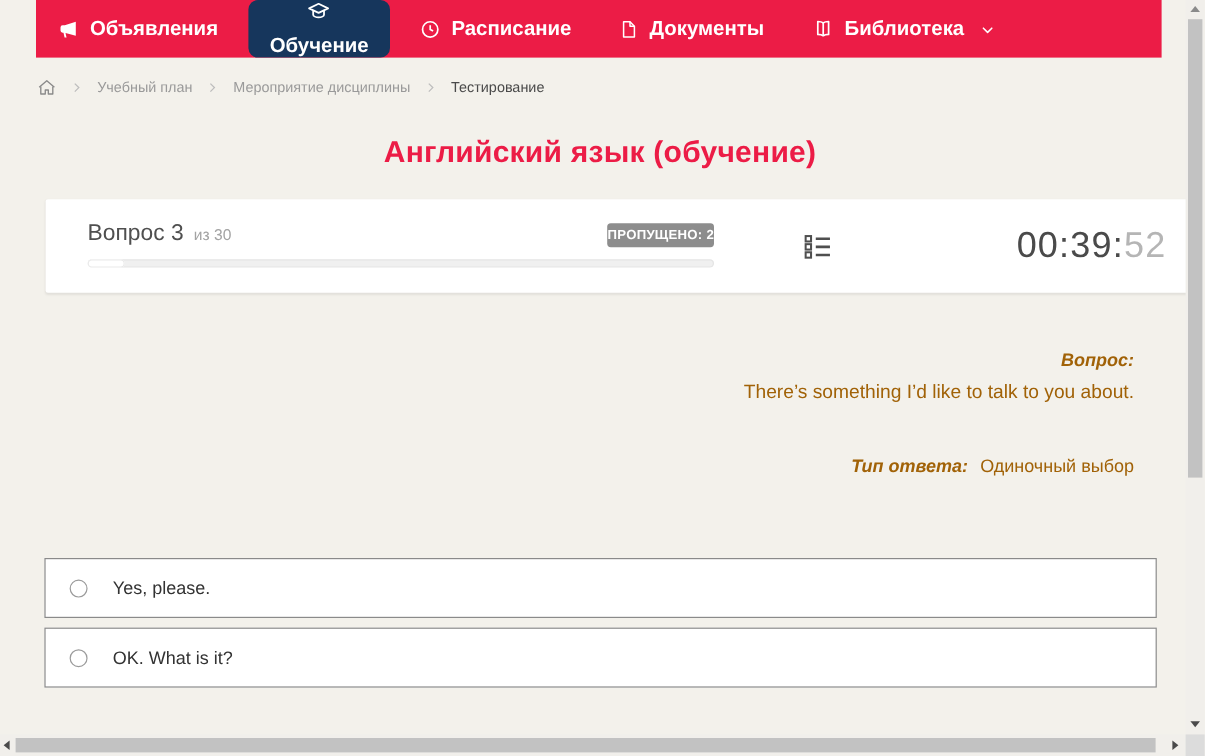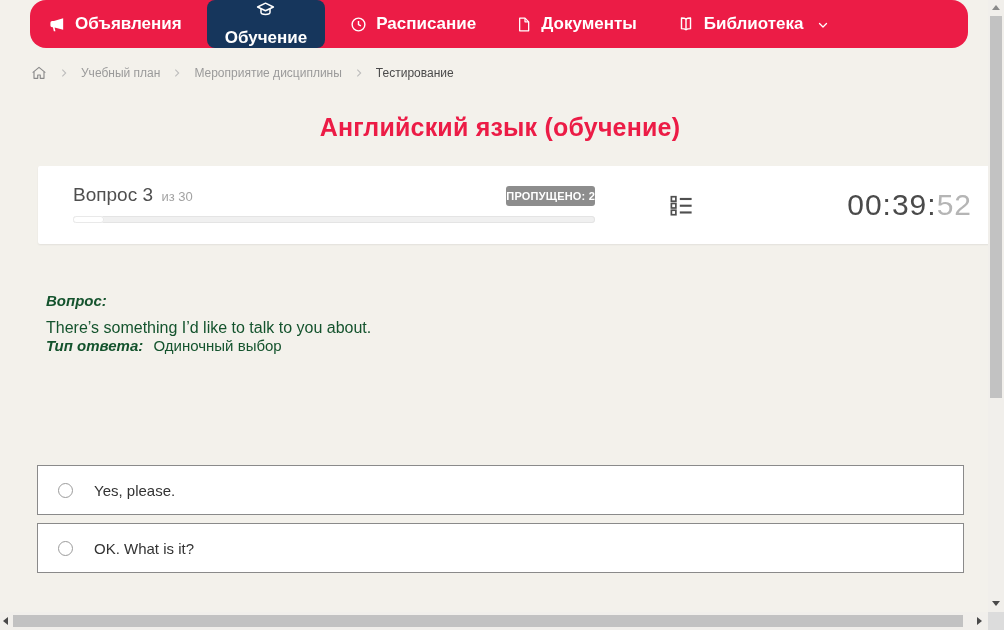--- a/index.html
+++ b/index.html
@@ -13,21 +13,21 @@
   html,body{width:1004px;height:630px;}
   body{
     position:relative;
     background:var(--beige);
     overflow:hidden;
     font-family:"Liberation Sans","DejaVu Sans",sans-serif;
   }
   
   .nav{
     position:absolute;left:30px;top:0;width:938px;height:48px;
-    background:var(--red);border-radius:16px;
+    background:var(--red);border-radius:0;
     display:flex;align-items:stretch;gap:10px;padding:0 4px;
   }
   .nav-item{
     display:flex;align-items:center;gap:9px;
     padding:0 15px;color:#fff;font-size:17px;font-weight:bold;
     cursor:pointer;white-space:nowrap;
   }
   .nav-item.active{background:var(--navy);border-radius:8px;padding:0 18px;flex-direction:column;}
   .nav-item svg{display:block;}
   .chev{margin-left:4px;margin-top:2px;}
@@ -68,24 +68,24 @@
     position:absolute;left:0;top:0;bottom:0;width:0;
     background:#FFFFFF;border-radius:4px;box-shadow:inset 0 0 0 1px #E9E9E9;
   }
   .list-btn{margin-left:73px;margin-top:8px;cursor:pointer;display:block;}
   .timer{
     margin-left:auto;margin-top:6px;line-height:1;
     font-size:30px;font-weight:300;color:#4A4A4A;letter-spacing:1px;
   }
   .timer .dim{color:#B5B5B5;}
   
-  .question{position:absolute;left:46px;top:292px;width:930px;color:#14532d;}
+  .question{position:absolute;left:15px;top:292px;width:930px;color:#a16207;text-align:right;}
   .q-label{font-size:15px;font-weight:bold;font-style:italic;}
   .q-text{font-size:16px;margin-top:10px;}
-  .q-type{font-size:15px;}
+  .q-type{margin-top:43px;font-size:15px;}
   .q-type .t-label{font-weight:bold;font-style:italic;}
   .q-type .t-value{margin-left:6px;}
   
   .answers{position:absolute;left:37px;top:465px;width:927px;}
   .option{
     height:50px;background:#fff;border:1px solid #8A8A8A;
     display:flex;align-items:center;padding-left:20px;margin-bottom:8px;
     cursor:pointer;
   }
   .radio{

